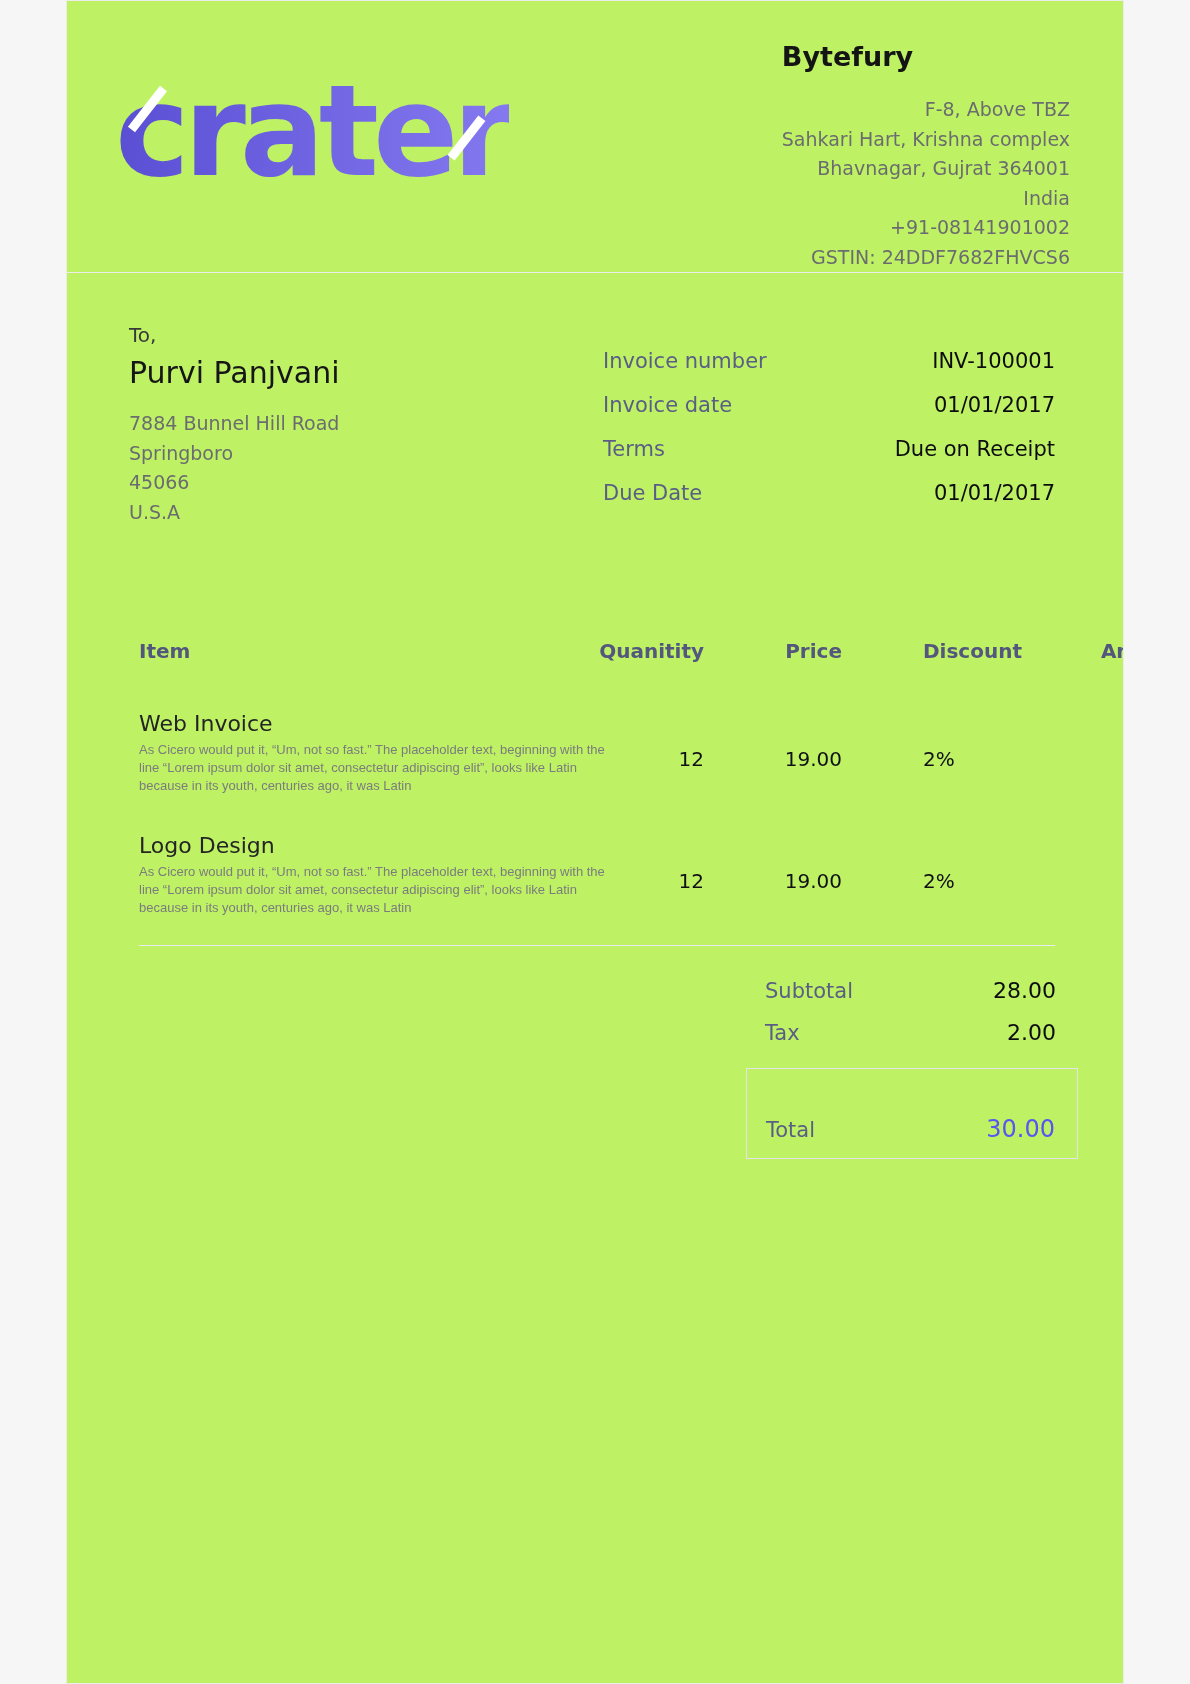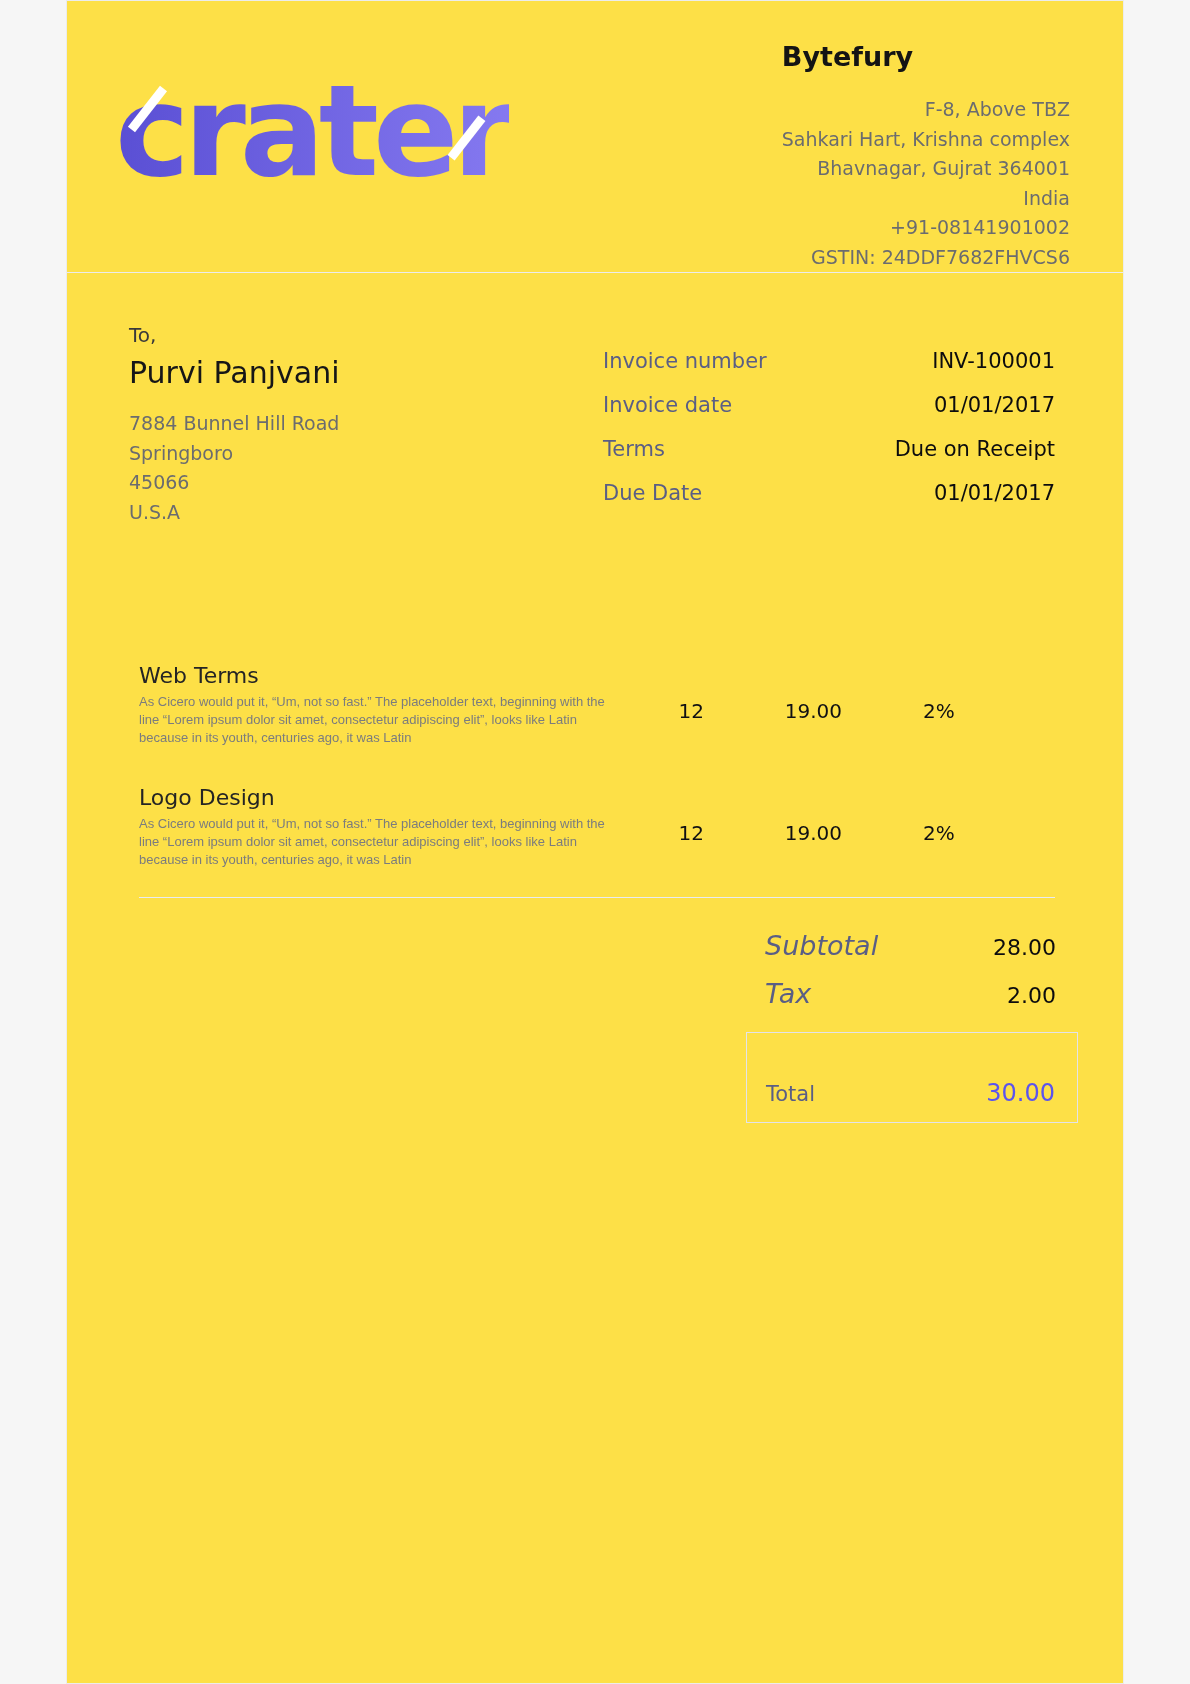--- a/index.html
+++ b/index.html
@@ -1,20 +1,20 @@
 <!DOCTYPE html>
 <html><head>
 <meta charset="utf-8">
 <style>
   * { margin: 0; padding: 0; box-sizing: border-box; }
   html, body { background: #f6f6f6; }
   body { font-family: "DejaVu Sans", sans-serif; }
   .page {
     width: 1058px; height: 1684px; margin: 0 auto;
-    background: #fde047; border: 1px solid #ececec;
+    background: #bef264; border: 1px solid #ececec;
     position: relative; overflow: hidden;
   }
 
   
   .header {
     display: flex; justify-content: space-between; align-items: flex-start;
     height: 272px; padding: 40px 53px 0 48px;
     border-bottom: 1px solid #ececec;
   }
   .logo {
@@ -56,21 +56,21 @@
   .item-desc {
     font-family: "Liberation Sans", sans-serif;
     font-size: 13px; color: #7b7c7e; line-height: 18px; width: 472px;
   }
   .table-divider { border: none; border-top: 1px solid #e8ebf2; margin: 14px 0 0 0; }
 
   
   .totals { width: 332px; margin: 32px 45px 0 auto; }
   .total-row { display: flex; justify-content: space-between; align-items: baseline;
                padding: 0 22px 0 19px; margin-bottom: 17px; }
-  .total-label { font-size: 27px; color: #5a5e85; font-style: italic; }
+  .total-label { font-size: 21px; color: #5a5e85; }
   .total-value { font-size: 22px; color: #0c0c0e; font-weight: 500; }
   .total-box {
     border: 1px solid #e3e3ea; margin-top: 23px;
     padding: 15px 22px 15px 19px;
     display: flex; justify-content: space-between; align-items: baseline;
   }
   .grand-total-label { font-size: 21px; color: #5a5e85; margin-top: 34px; }
   .grand-total-value { font-size: 24px; font-weight: 500; }
 </style>
 </head>
@@ -118,24 +118,31 @@
         <span class="meta-value">Due on Receipt</span>
       </div>
       <div class="meta-row">
         <span class="meta-label">Due Date</span>
         <span class="meta-value">01/01/2017</span>
       </div>
     </div>
   </div>
 
   <div class="items">
+    <div class="thead">
+      <div class="th">Item</div>
+      <div class="th right">Quanitity</div>
+      <div class="th right">Price</div>
+      <div class="th discount">Discount</div>
+      <div class="th right">Amount</div>
+    </div>
 
     <div class="trow">
       <div class="td">
-        <div class="item-name">Web Terms</div>
+        <div class="item-name">Web Invoice</div>
         <div class="item-desc">As Cicero would put it, “Um, not so fast.” The placeholder text, beginning with the line “Lorem ipsum dolor sit amet, consectetur adipiscing elit”, looks like Latin because in its youth, centuries ago, it was Latin</div>
       </div>
       <div class="td num right">12</div>
       <div class="td num right">19.00</div>
       <div class="td num discount">2%</div>
       <div class="td num right">19.00</div>
     </div>
 
     <div class="trow">
       <div class="td">

